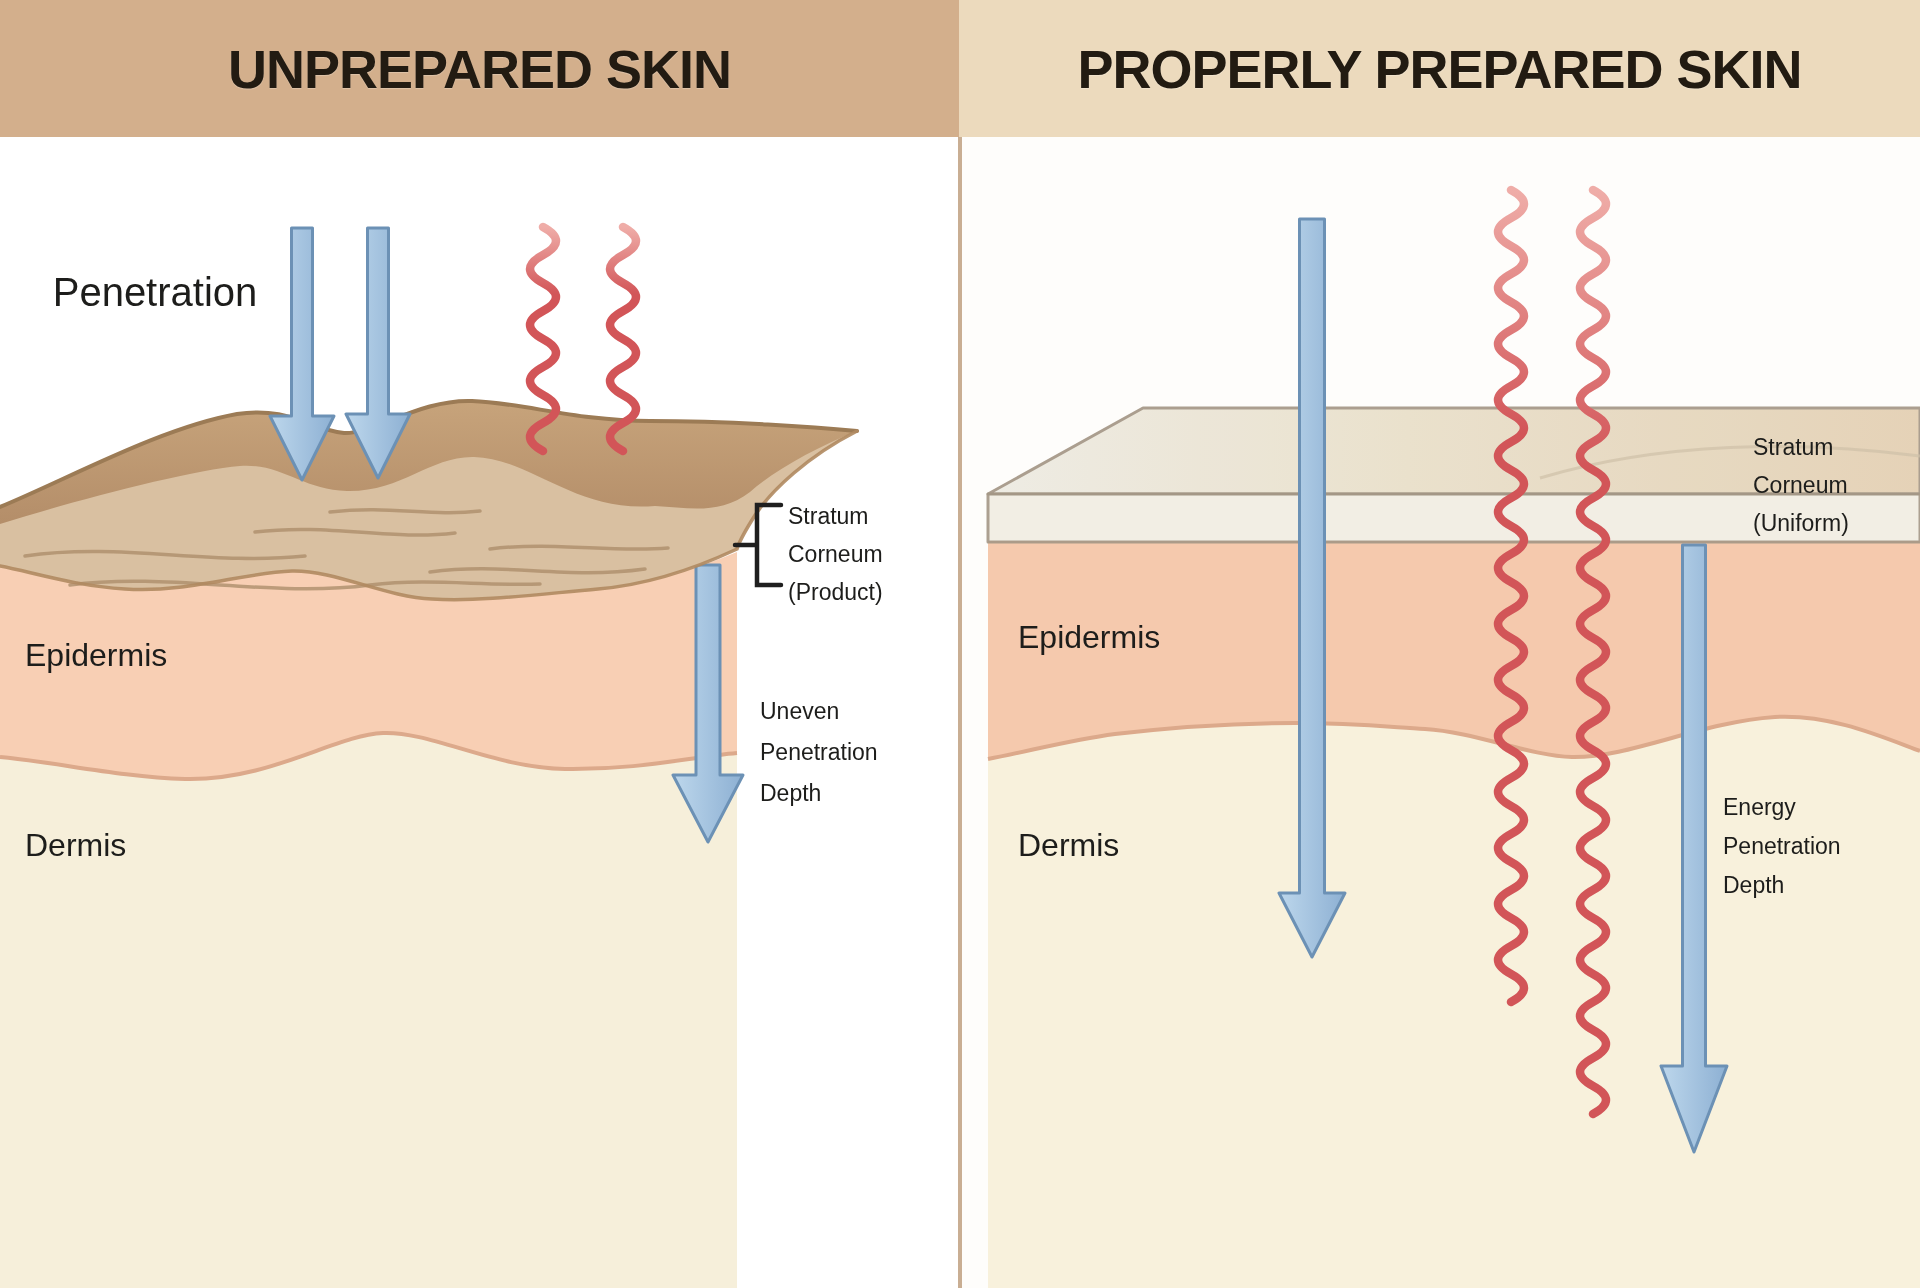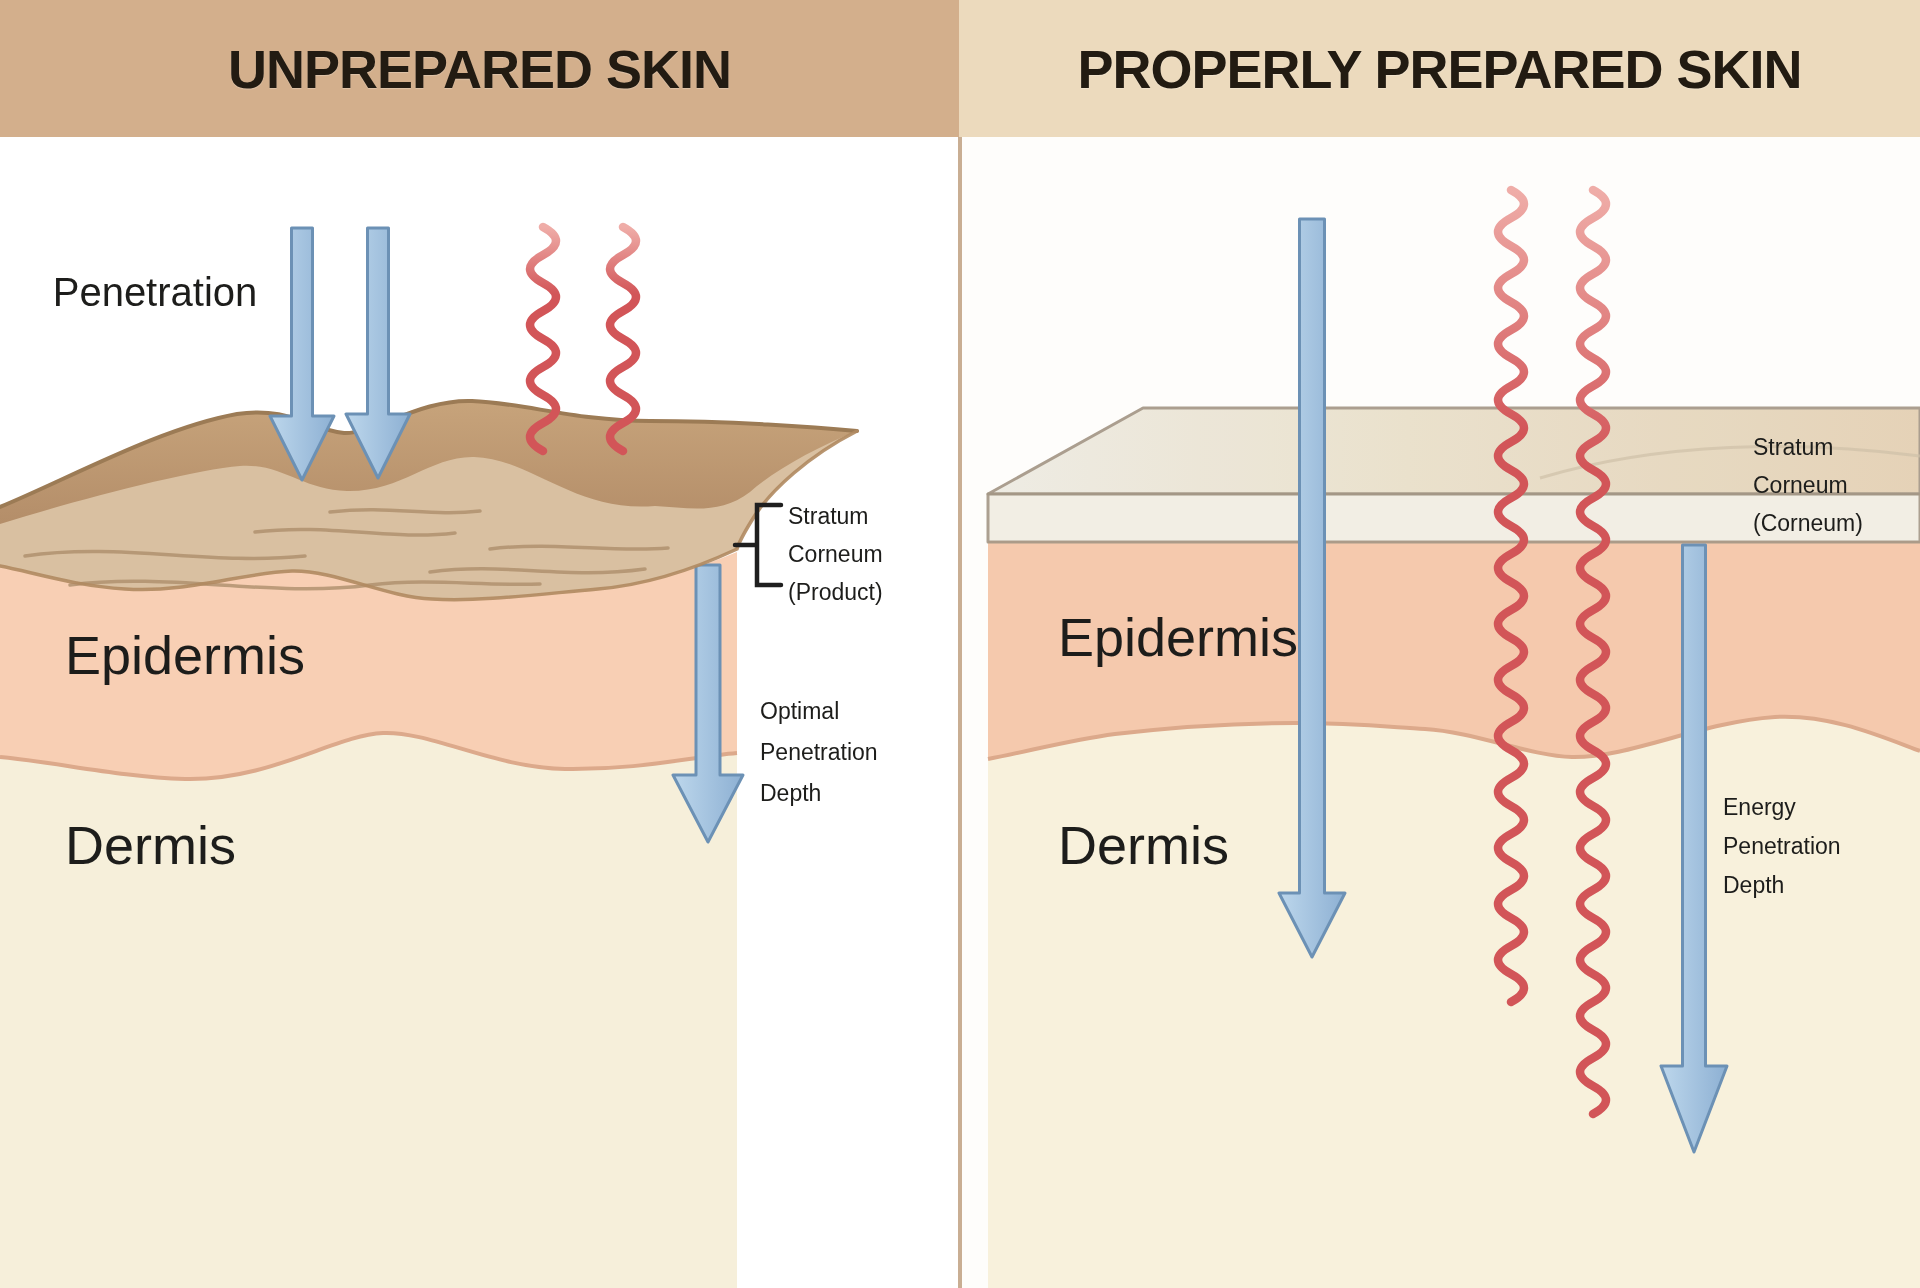--- a/index.html
+++ b/index.html
@@ -10,21 +10,21 @@
   .band{position:absolute;top:0;height:137px;display:flex;align-items:center;justify-content:center;}
   #band-left{left:0;width:959px;background:var(--left-title-band);}
   #band-right{left:959px;width:961px;background:var(--right-title-band);}
   .band .title{
     font-size:54px;font-weight:700;letter-spacing:-1px;color:var(--title-text);
     text-shadow:0 1px 1px rgba(255,255,255,.25);
   }
   #right-bg{position:absolute;left:962px;top:137px;width:958px;height:1151px;background:#fefdfb;}
   svg{position:absolute;left:0;top:0;}
   .lbl{position:absolute;color:var(--text);white-space:nowrap;}
-  .lbl-big{font-size:54px;line-height:42px;margin-left:40px;}
+  .lbl-big{font-size:32px;line-height:42px;}
   .lbl-med{font-size:40px;line-height:47px;}
   .lbl-sm{font-size:23px;}
   .ctr{text-align:center;}
 </style>
 </head>
 <body>
 
 <div id="stage">
 
   <div class="band" id="band-left">
@@ -159,36 +159,36 @@
     <span>Dermis</span>
   </div>
 
   <div class="lbl lbl-sm" style="left:788px;top:497px;line-height:38px;">
     <div>Stratum</div>
     <div>Corneum</div>
     <div>(Product)</div>
   </div>
 
   <div class="lbl lbl-sm" style="left:760px;top:691px;line-height:41px;">
-    <div>Optimal</div>
+    <div>Uneven</div>
     <div>Penetration</div>
     <div>Depth</div>
   </div>
 
   <div class="lbl lbl-big" style="left:1018px;top:616px;">
     <span>Epidermis</span>
   </div>
   <div class="lbl lbl-big" style="left:1018px;top:824px;">
     <span>Dermis</span>
   </div>
 
   <div class="lbl lbl-sm" style="left:1753px;top:428px;line-height:38px;">
     <div>Stratum</div>
     <div>Corneum</div>
-    <div>(Corneum)</div>
+    <div>(Uniform)</div>
   </div>
 
   <div class="lbl lbl-sm" style="left:1723px;top:788px;line-height:39px;">
     <div>Energy</div>
     <div>Penetration</div>
     <div>Depth</div>
   </div>
 
 </div>
 

